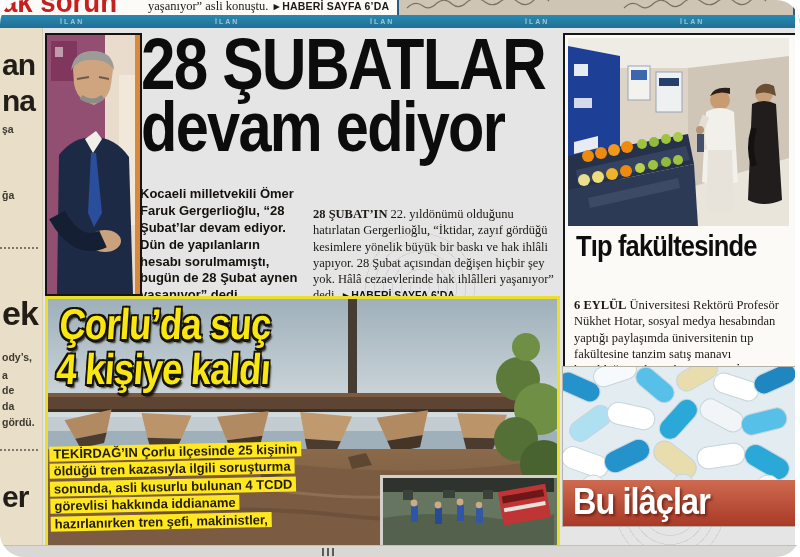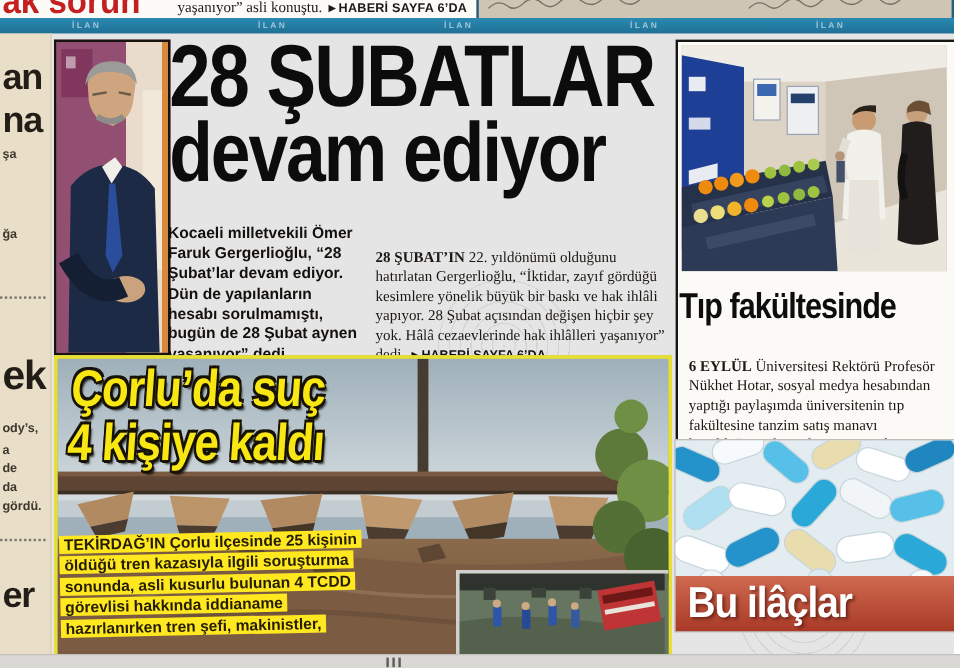--- a/index.html
+++ b/index.html
@@ -1,17 +1,17 @@
 <!DOCTYPE html>
 <html><head>
 <meta charset="utf-8">
 <style>
   html,body{margin:0;padding:0;background:#ffffff;}
   #stage{position:relative;width:800px;height:557px;overflow:hidden;background:#fff;
-         font-family:"Liberation Sans",sans-serif;}
+         font-family:"Liberation Sans",sans-serif;border-radius:24px;}
   .abs{position:absolute;}
   .cond{display:inline-block;transform:scaleX(.85);transform-origin:0 50%;white-space:nowrap;}
 
   
   #topstrip{left:0;top:0;width:800px;height:15px;background:#fcfbf8;}
   #top-red{left:2px;top:-13px;font:800 30px/1 "Liberation Sans",sans-serif;color:#c42020;
            transform:scaleX(.92);transform-origin:0 0;white-space:nowrap;}
   #top-quote{left:148px;top:0px;font:400 12.5px/1.1 "Liberation Serif",serif;color:#1d1a16;white-space:nowrap;}
   #top-quote b{font:700 10.5px/1 "Liberation Sans",sans-serif;letter-spacing:.2px;}
   #advert{left:397px;top:-4px;width:394px;height:17px;background:#cfc5b5;border:2px solid #2a5d80;}
@@ -52,21 +52,21 @@
   #kicker .hatch{position:absolute;left:0;top:0;width:60px;height:16px;
           background:repeating-linear-gradient(115deg, #4a4a4a 0 2px, #141414 2px 7px);}
   #kicker .klabel{position:relative;}
   #mainbody{left:313px;top:178px;width:248px;font:400 12.5px/1.3 "Liberation Serif",serif;color:#1c1813;}
   .leadin{font-weight:700;}
   .pointer{font:700 10.5px/1 "Liberation Sans",sans-serif;color:#111;}
 
   
   #tipbox{left:563px;top:5px;width:231px;height:345px;border:2px solid #161616;background:#fbfaf7;}
   #tipphoto{position:absolute;left:3px;top:3px;width:221px;height:188px;background:#d9d0c3;}
-  #tiphead{position:absolute;left:1px;top:196px;color:#0d0d0d;margin-top:10px;}
+  #tiphead{position:absolute;left:11px;top:196px;color:#0d0d0d;}
   #tiphead .l1,#tiphead .l2{font:800 30px/1.02 "Liberation Sans",sans-serif;letter-spacing:-1px;}
   #tipbody{position:absolute;left:9px;top:262px;width:212px;font:400 12.5px/1.3 "Liberation Serif",serif;color:#1c1813;}
 
   
   #corlu{left:45px;top:268px;width:509px;height:249px;border:3px solid #e9df2e;background:#9fb0ba;}
   #corluhead{position:absolute;left:10px;top:4px;transform:skewX(-4deg);}
   #corluhead .cl{font:800 43px/1.0 "Liberation Sans",sans-serif;color:#f9e713;letter-spacing:-1px;
       text-shadow:-2px -2px 0 #161205,2px -2px 0 #161205,-2px 2px 0 #161205,2px 2px 0 #161205,
                   0 3px 0 #161205,3px 4px 2px rgba(10,8,2,.8);}
   #corluhead .cl2{margin-top:2px;}

